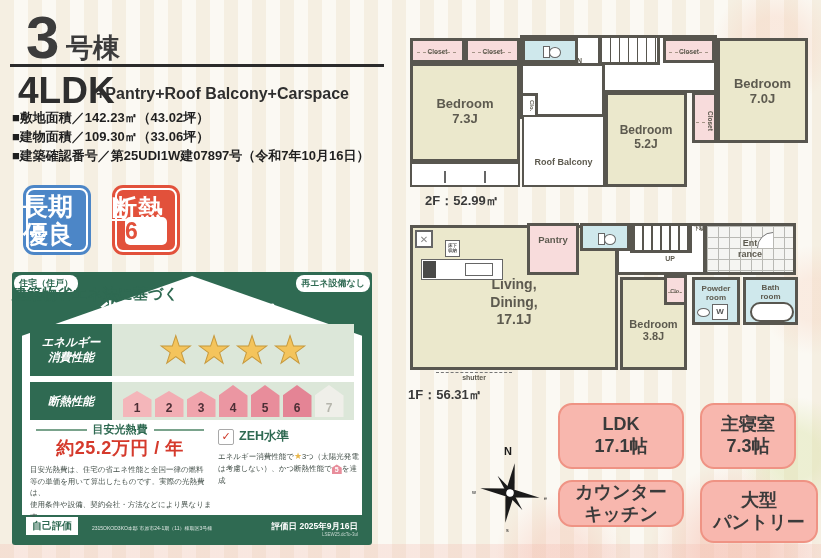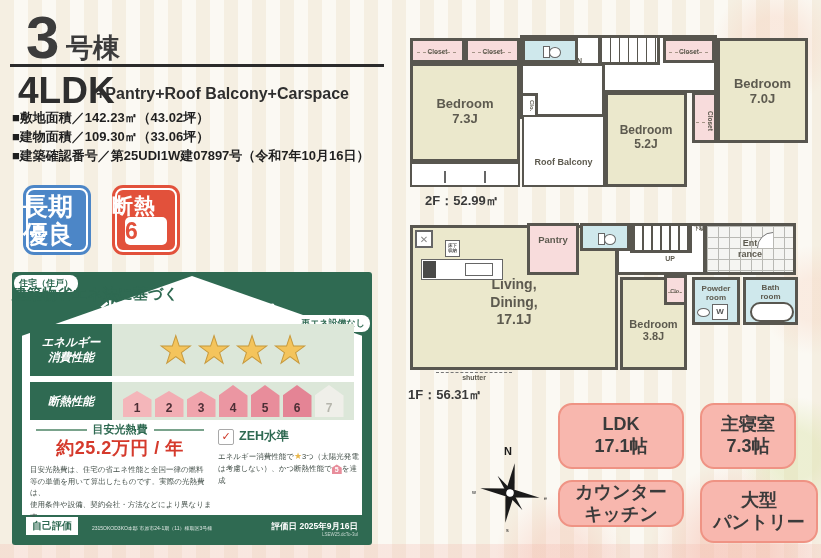--- a/index.html
+++ b/index.html
@@ -27,21 +27,21 @@
   .plan{font-size:37px;font-weight:bold;color:#2e2e2e;line-height:1;}
   .plan-feat{font-size:16px;font-weight:bold;color:#2e2e2e;}
   .spec{font-size:13px;font-weight:bold;color:#1f1f1f;line-height:19px;white-space:nowrap;}
 
   
   .badge{border-radius:11px;color:#fff;text-align:left;}
   .badge-keyline{position:absolute;inset:3px;border:2px solid #fff;border-radius:8px;}
   .badge-blue{background:#4c86c7;}
   .badge-red{background:#e2513b;}
   .badge-txt2{position:absolute;left:0;right:0;top:7px;font-size:25px;font-weight:bold;line-height:1.12;}
-  .badge-danetsu{position:absolute;left:0;right:0;top:7px;font-size:21px;font-weight:bold;letter-spacing:1px;}
+  .badge-danetsu{position:absolute;left:0;right:0;top:7px;font-size:25px;font-weight:bold;letter-spacing:1px;text-decoration:underline;}
   .badge-grade{position:absolute;left:13px;top:32px;width:42px;height:28px;background:#fff;border-radius:5px;
     color:#e2513b;font-size:23px;font-weight:bold;line-height:28px;}
 
   
   .card{background:#2f6a52;border-radius:3px;}
   .card-panel{position:absolute;left:10px;top:4px;width:340px;height:239px;background:#fff;
     clip-path:polygon(50% 0,100% 25%,100% 100%,0 100%,0 25%);}
   .card-tag{position:absolute;background:#fff;color:#2f6a52;font-size:9px;font-weight:bold;padding:2px 5px;white-space:nowrap;border-radius:8px;}
   .card-sub{position:absolute;left:0;right:0;top:13px;text-align:left;color:#2f6a52;font-size:15px;font-weight:bold;}
   .card-title{position:absolute;left:0;right:0;top:25px;text-align:center;color:#ffffff;font-size:21px;font-weight:bold;letter-spacing:2px;}
@@ -136,21 +136,21 @@
   </div>
   <div class="abs badge badge-red" style="left:112px;top:185px;width:68px;height:70px;">
     <div class="badge-keyline"></div>
     <div class="badge-danetsu">断熱</div>
     <div class="badge-grade">6</div>
   </div>
 
   <div class="abs card" style="left:12px;top:272px;width:360px;height:273px;">
     <div class="card-panel"></div>
     <div class="card-tag" style="left:2px;top:3px;">住宅（住戸）</div>
-    <div class="card-tag" style="right:2px;top:3px;margin-top:40px;">再エネ設備なし</div>
+    <div class="card-tag" style="right:2px;top:3px;">再エネ設備なし</div>
     <div class="card-sub">建築物省エネ法に基づく</div>
     <div class="card-title">省エネ性能ラベル</div>
 
     <div class="abs row-label" style="left:18px;top:52px;width:82px;height:52px;">
       <div>
         <span style="display:block;">エネルギー</span>
         <span style="display:block;">消費性能</span>
       </div>
     </div>
     <div class="abs row-content" style="left:100px;top:52px;width:242px;height:52px;">

